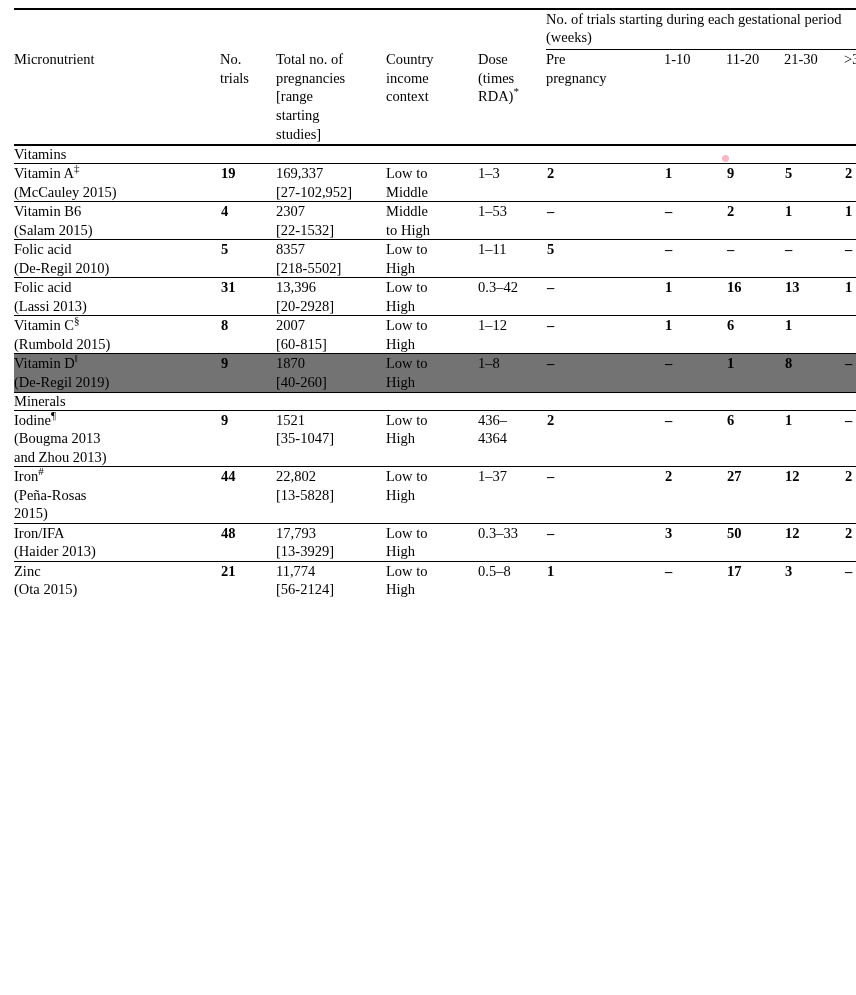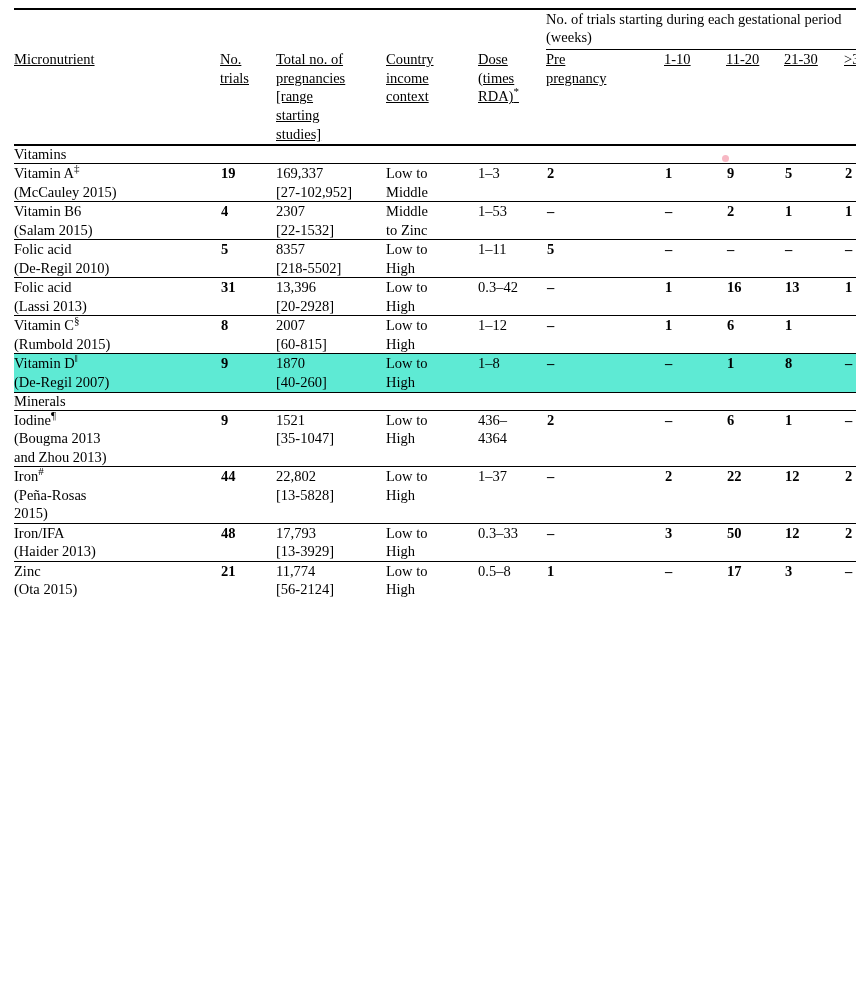--- a/index.html
+++ b/index.html
@@ -41,21 +41,20 @@
     font-size: 14.5px;
     line-height: 1.25;
     border-bottom: 1.6px solid #000;
     padding-bottom: 3px !important;
     padding-right: 4px !important;
   }
   .colhead-row td {
     font-weight: bold;
     line-height: 1.3;
     padding: 7px 6px 4px 0;
-    text-decoration: underline;
   }
   .rule-top {
     border-top: 2.2px solid #000;
   }
   .rule-thick-bottom > td {
     border-bottom: 2.2px solid #000;
   }
   .rule-thin-bottom > td {
     border-bottom: 1.3px solid #000;
   }
@@ -65,21 +64,21 @@
   }
   .datarow td {
     padding: 9px 6px 9px 0;
     line-height: 1.28;
   }
   .datarow td.num {
     padding-left: 1px;
     font-weight: bold;
   }
   .highlight td {
-    background: #5eead4;
+    background: #737373;
   }
   .sup {
     font-size: 11px;
     vertical-align: super;
     line-height: 0;
   }
   .pinkdot {
     position: absolute;
     left: 722px;
     top: 155px;
@@ -193,21 +192,21 @@
           <span>Vitamin B6</span><span class="sup"></span><br>
           <span>(Salam 2015)</span>
         </td>
         <td class="num">4</td>
         <td>
           <span>2307</span><br>
           <span>[22-1532]</span>
         </td>
         <td>
           <span>Middle</span><br>
-          <span>to Zinc</span>
+          <span>to High</span>
         </td>
         <td>
           <span>1–53</span><br>
           <span></span>
         </td>
         <td class="num">–</td>
         <td class="num">–</td>
         <td class="num">2</td>
         <td class="num">1</td>
         <td class="num">1</td>
@@ -284,21 +283,21 @@
         <td class="num">–</td>
         <td class="num">1</td>
         <td class="num">6</td>
         <td class="num">1</td>
         <td class="num"></td>
       </tr>
 
       <tr class="datarow rule-thin-bottom highlight">
         <td>
           <span>Vitamin D</span><span class="sup">‖</span><br>
-          <span>(De-Regil 2007)</span>
+          <span>(De-Regil 2019)</span>
         </td>
         <td class="num">9</td>
         <td>
           <span>1870</span><br>
           <span>[40-260]</span>
         </td>
         <td>
           <span>Low to</span><br>
           <span>High</span>
         </td>
@@ -357,21 +356,21 @@
         <td>
           <span>Low to</span><br>
           <span>High</span>
         </td>
         <td>
           <span>1–37</span><br>
           <span></span>
         </td>
         <td class="num">–</td>
         <td class="num">2</td>
-        <td class="num">22</td>
+        <td class="num">27</td>
         <td class="num">12</td>
         <td class="num">2</td>
       </tr>
 
       <tr class="datarow rule-thin-bottom">
         <td>
           <span>Iron/IFA</span><span class="sup"></span><br>
           <span>(Haider 2013)</span>
         </td>
         <td class="num">48</td>

